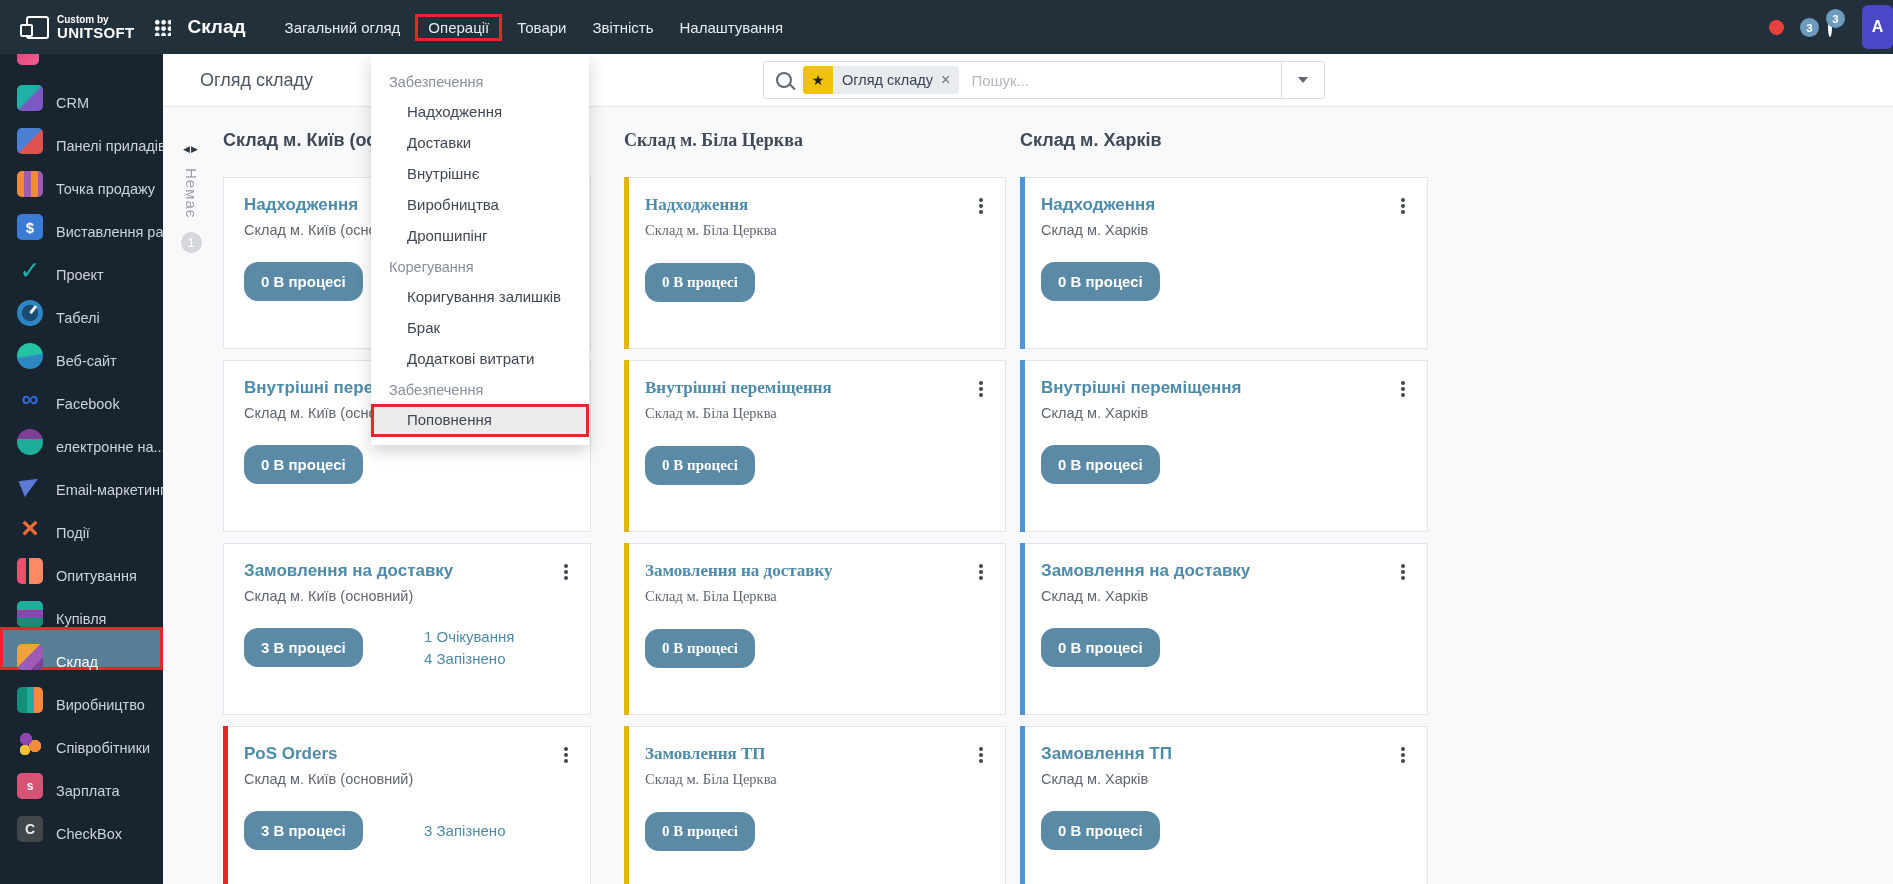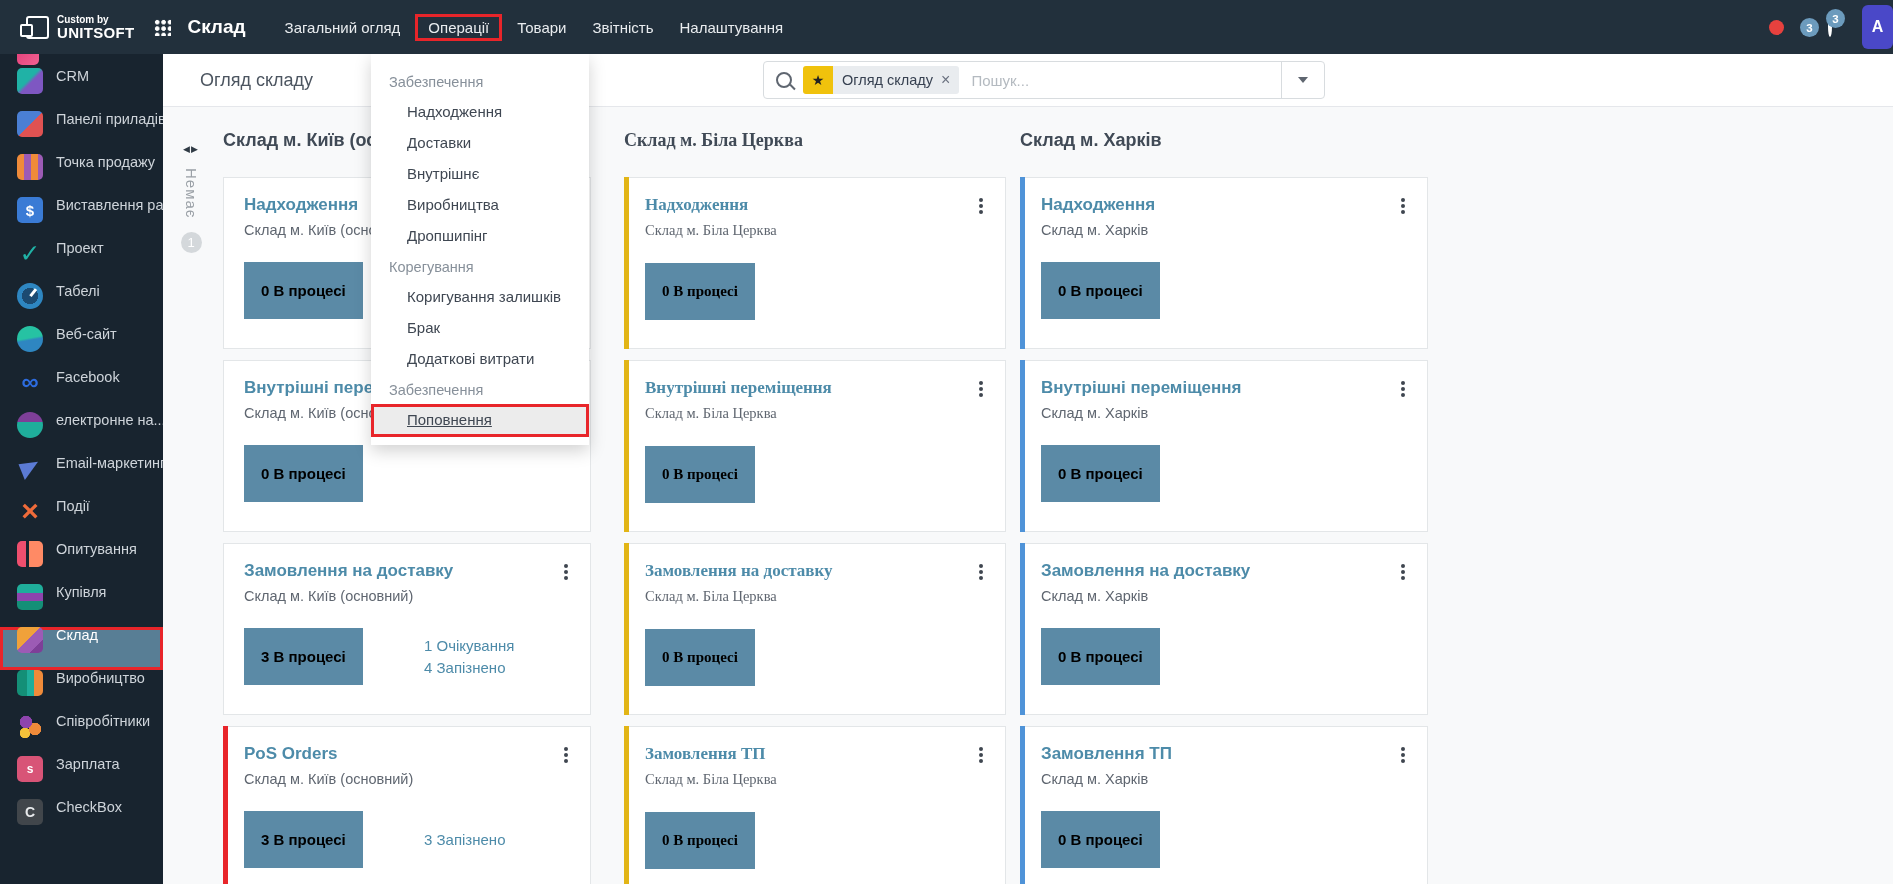--- a/index.html
+++ b/index.html
@@ -24,21 +24,21 @@
   .icon-wrap{position:relative;cursor:pointer;}
   .msg-icon{width:21px;height:15px;background:#fff;border-radius:4px;position:relative;}
   .msg-icon::after{content:"";position:absolute;left:5px;bottom:-5px;width:0;height:0;border-top:6px solid #fff;border-right:7px solid transparent;}
   .act-icon{width:17px;height:17px;border:2.5px solid #fff;border-radius:50%;position:relative;}
   .act-icon::after{content:"";position:absolute;left:7px;top:2px;width:2px;height:7px;background:#fff;}
   .badge{position:absolute;top:-9px;right:-13px;background:#6c9bbd;color:#fff;font-size:11.5px;width:19px;height:19px;border-radius:50%;display:flex;align-items:center;justify-content:center;font-weight:600;}
   .avatar{width:31px;height:44px;background:#4a48c8;border-radius:6px;color:#fff;font-size:16px;font-weight:600;display:flex;align-items:center;justify-content:center;margin-left:8px;cursor:pointer;}
 
   
   .sidebar{position:absolute;left:0;top:54px;width:163px;bottom:0;background:#18242f;z-index:70;overflow:hidden;}
-  .side-item{display:flex;align-items:flex-start;gap:13px;height:43px;padding-left:17px;color:#ced4da;font-size:14.5px;cursor:pointer;box-sizing:border-box;}
+  .side-item{display:flex;align-items:flex-end;gap:13px;height:43px;padding-left:17px;color:#ced4da;font-size:14.5px;cursor:pointer;box-sizing:border-box;}
   .side-item.partial{height:14px;}
   .side-item.active{background:#587e95;color:#fff;}
   .side-item.hl{box-shadow:inset 0 0 0 3px #e8252a;}
   .side-label{white-space:nowrap;overflow:hidden;}
   .icon{width:26px;height:26px;border-radius:5px;flex:none;position:relative;display:flex;align-items:center;justify-content:center;}
   .ic-partial-icon{width:22px;height:11px;border-radius:0 0 5px 5px;background:linear-gradient(135deg,#e6447d,#f06292);align-self:flex-start;}
   .ic-crm-icon{background:linear-gradient(135deg,#20b2a6 45%,#7e57c2 55%);}
   .ic-sales-icon{background:linear-gradient(90deg,#e05252 0 33%,#ef8b3a 33% 66%,#f3c13a 66%);}
   .ic-dashboards-icon{background:linear-gradient(135deg,#4a7fd4 0 50%,#e05252 50%);}
   .ic-pos-icon{background:repeating-linear-gradient(90deg,#ef8b3a 0 7px,#9c5bb5 7px 14px);}
@@ -74,42 +74,42 @@
   .facet-x{color:#6b7280;font-size:16px;cursor:pointer;line-height:1;}
   .search-input{flex:1;border:none;outline:none;font-size:15px;color:#495057;font-family:inherit;background:transparent;}
   .search-input::placeholder{color:#b4bac0;}
   .caret-btn{width:42px;height:100%;border-left:1px solid #d8dcdf;display:flex;align-items:center;justify-content:center;cursor:pointer;flex:none;}
   .caret{width:0;height:0;border-left:5px solid transparent;border-right:5px solid transparent;border-top:6px solid #5f6670;}
 
   
   .dropdown{position:absolute;left:371px;top:54px;width:218px;background:#fff;box-shadow:0 6px 16px rgba(0,0,0,.18);z-index:60;padding:12px 0 8px 0;box-sizing:border-box;}
   .dd-header{padding:8px 0 6px 18px;font-size:14.5px;color:#87909a;}
   .dd-item{padding:6px 0 6px 36px;font-size:15px;color:#3f4752;cursor:pointer;line-height:19px;}
-  .dd-item.hl{background:#ececec;box-shadow:inset 0 0 0 3px #e8252a;padding-bottom:8px;text-decoration:underline;}
+  .dd-item.hl{background:#ececec;box-shadow:inset 0 0 0 3px #e8252a;padding-bottom:8px;}
 
   
   .content{position:absolute;left:163px;top:106px;right:0;bottom:0;background:#f8f9fa;overflow:hidden;}
   .fold-col{position:absolute;left:12px;top:38px;width:32px;display:flex;flex-direction:column;align-items:center;gap:14px;}
   .fold-arrows{font-size:9px;color:#2f3a44;letter-spacing:1px;cursor:pointer;}
   .vlabel{writing-mode:vertical-rl;font-size:15px;color:#9aa0a6;letter-spacing:1px;}
   .fold-badge{width:21px;height:21px;border-radius:50%;background:#d4d8db;color:#fff;font-size:13px;display:flex;align-items:center;justify-content:center;}
   .kcolumn{position:absolute;top:24px;bottom:0;}
   .kcol-title{font-size:18px;font-weight:600;color:#404a56;height:28px;white-space:nowrap;overflow:hidden;}
   .kcards{margin-top:19px;display:flex;flex-direction:column;gap:11px;}
   .kcard{position:relative;background:#fff;border:1px solid #e3e6e8;height:172px;box-sizing:border-box;padding:17px 16px 0 20px;}
   .kcard::before{content:"";position:absolute;left:-1px;top:-1px;bottom:-1px;width:5px;background:transparent;}
   .kcard.stripe-yellow::before{background:#e2b516;}
   .kcard.stripe-blue::before{background:#4f93d8;}
   .kcard.stripe-red::before{background:#e8252a;}
   .kcard-head{display:flex;align-items:flex-start;}
   .kcard-title{font-size:17px;font-weight:700;color:#4d8ba9;cursor:pointer;flex:1;white-space:nowrap;overflow:hidden;}
   .kebab{width:4px;height:4px;border-radius:50%;background:#3f4650;box-shadow:0 6px 0 #3f4650,0 12px 0 #3f4650;margin:3px 6px 0 8px;cursor:pointer;flex:none;}
   .kcard-sub{margin-top:7px;font-size:14.5px;color:#5f6670;white-space:nowrap;overflow:hidden;}
   .kcard-foot{margin-top:24px;display:flex;align-items:center;}
-  .kbtn{background:#5b8aa6;color:#000000;border:none;border-radius:0;font-size:15px;font-weight:700;padding:20px 17px;cursor:pointer;font-family:inherit;}
+  .kbtn{background:#5b8aa6;color:#ffffff;border:none;border-radius:14px;font-size:15px;font-weight:700;padding:11px 17px;cursor:pointer;font-family:inherit;}
   .klinks{margin-left:auto;margin-right:30px;display:flex;flex-direction:column;gap:5px;align-items:flex-start;min-width:120px;}
   .klink{color:#4d8ba9;font-size:15px;cursor:pointer;text-decoration:none;}
 </style>
 </head>
 <body>
 
 <div class="page">
 
   <header class="topbar">
     <div class="logo">

